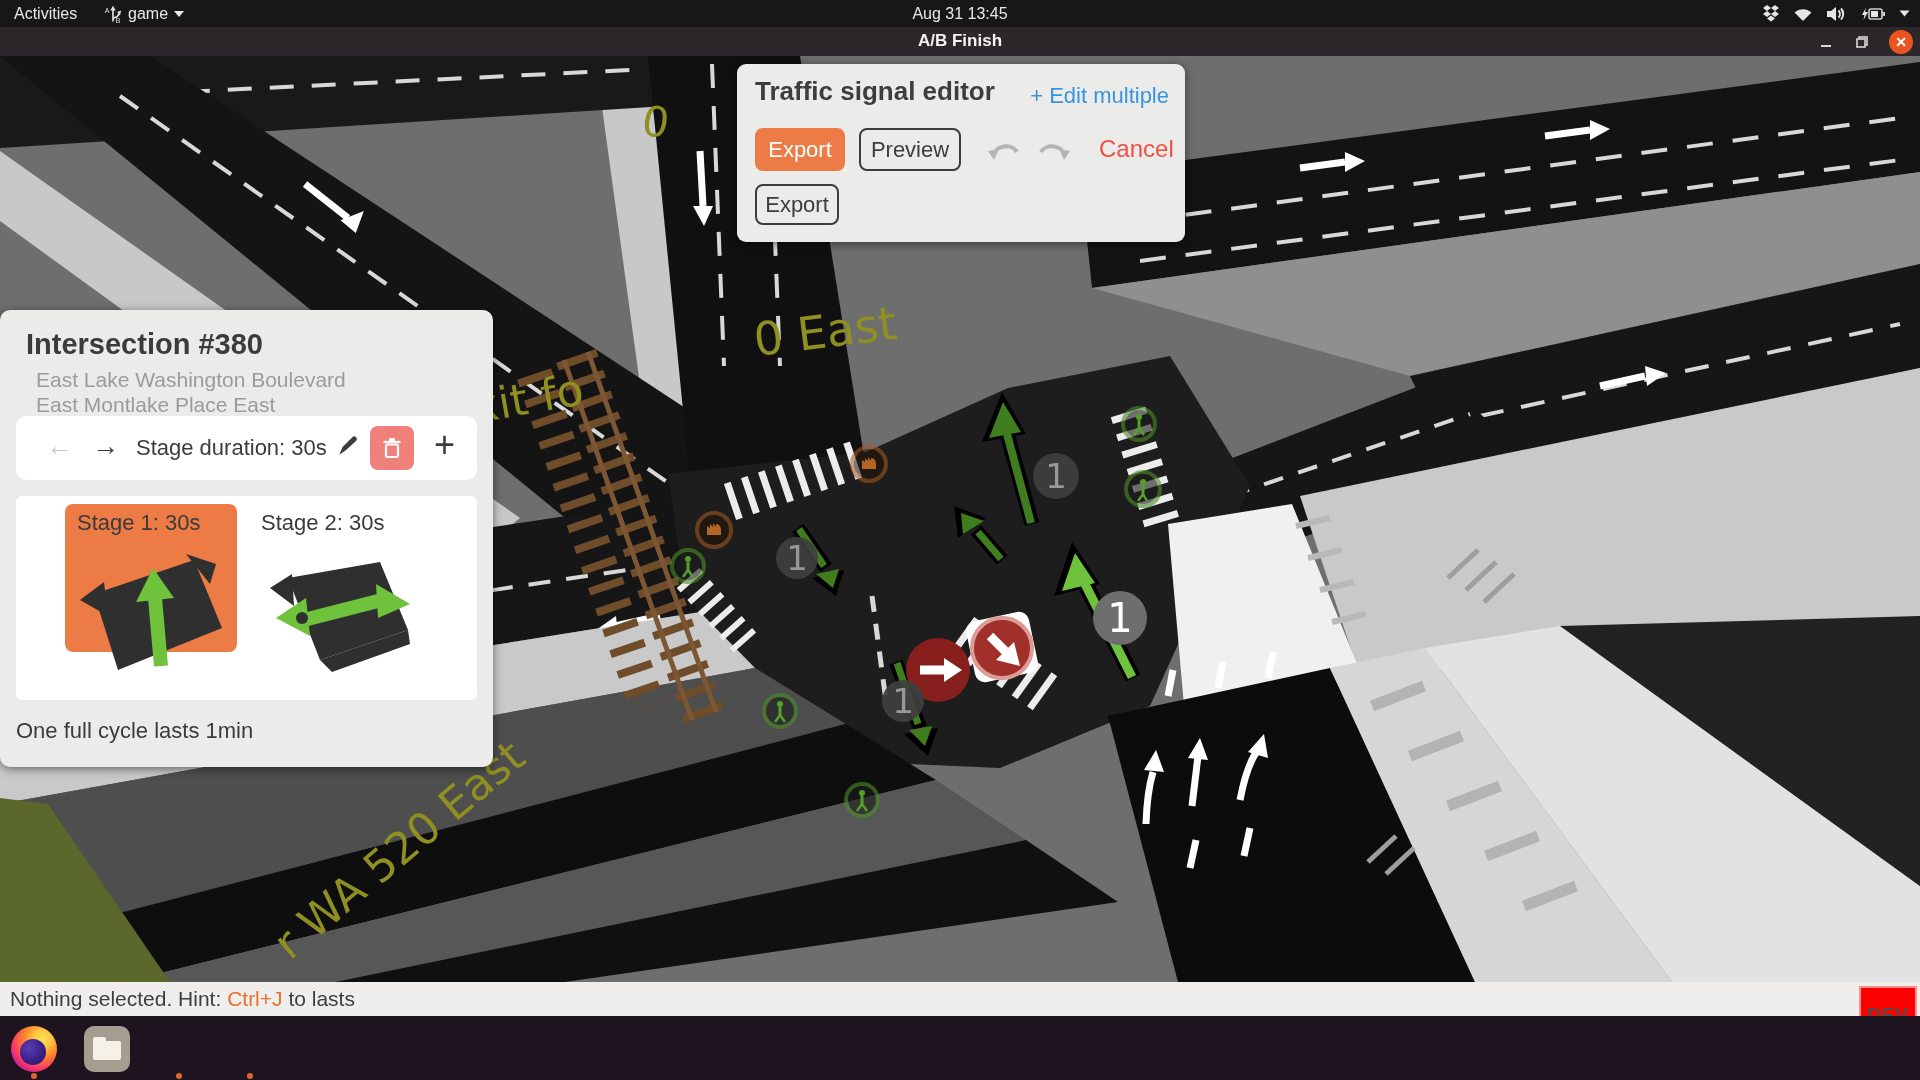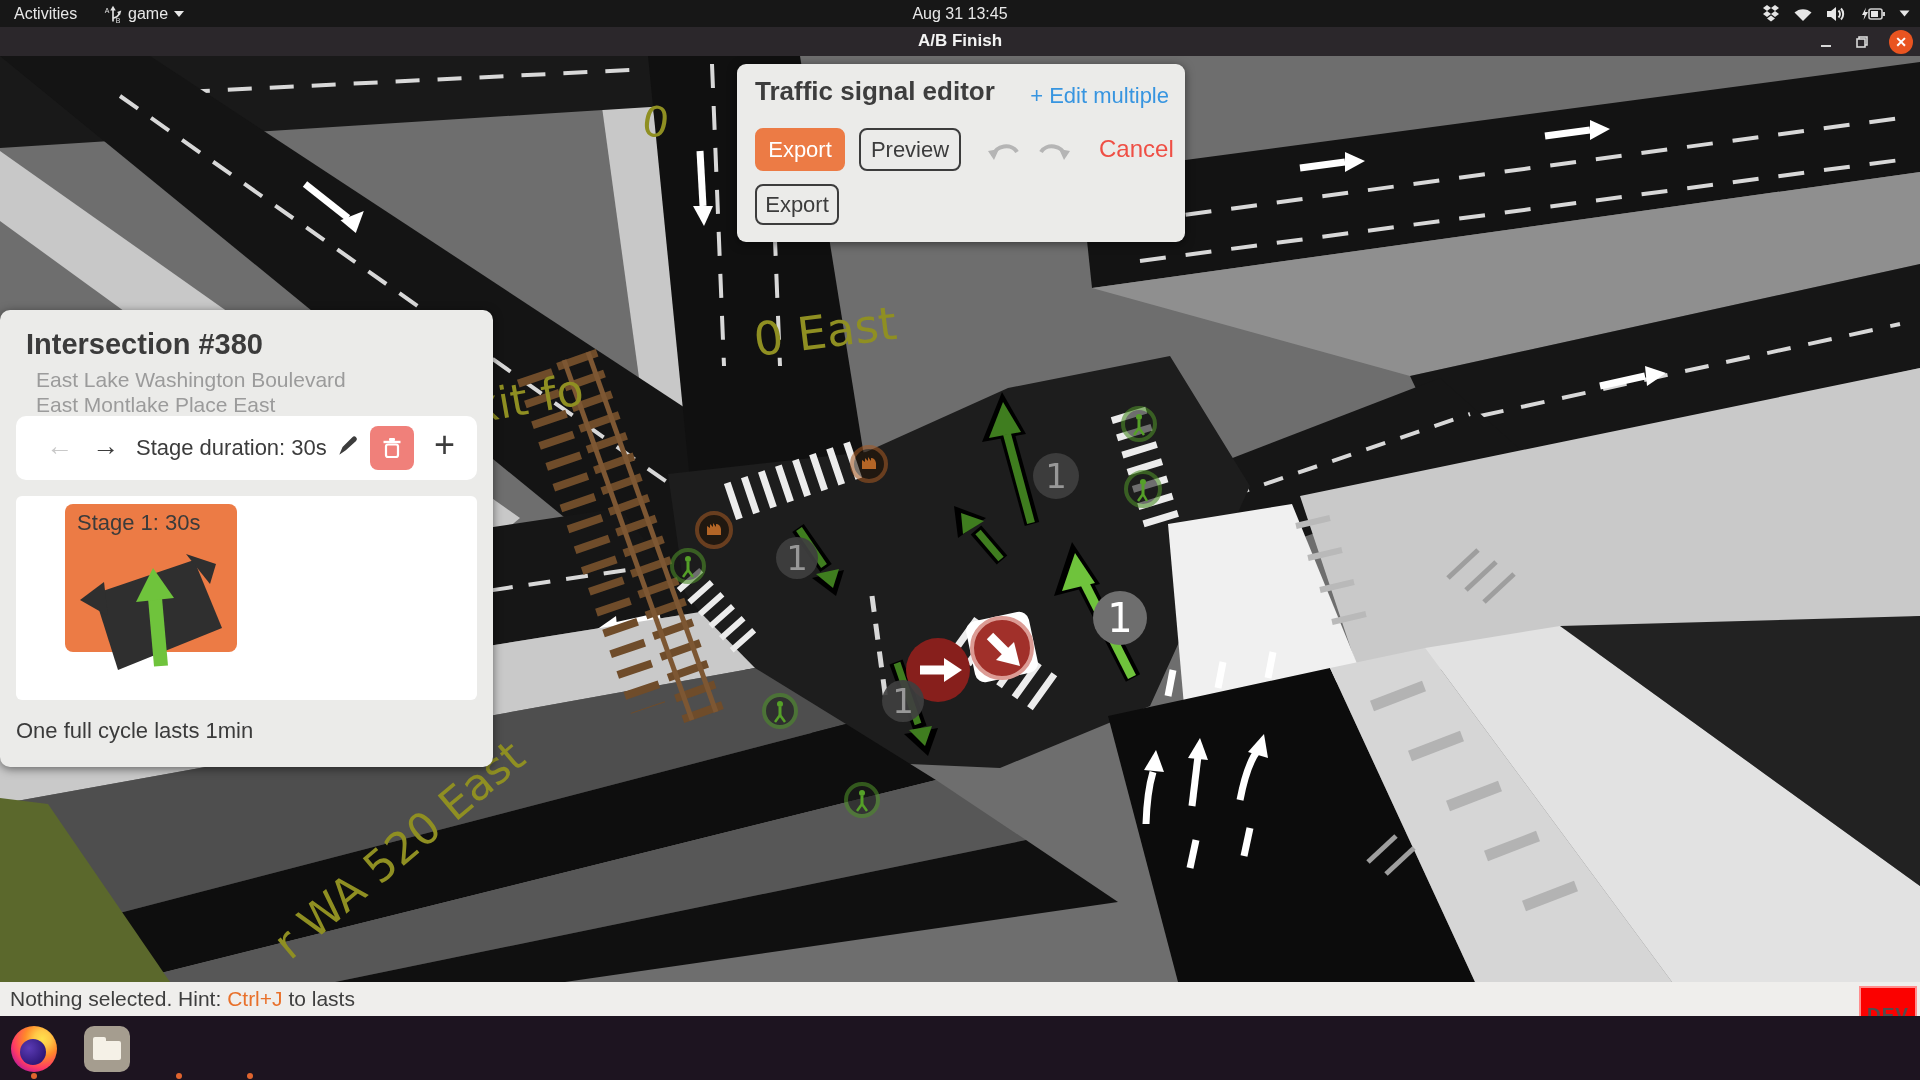--- a/index.html
+++ b/index.html
@@ -456,20 +456,32 @@
     <div class="stage-tile" id="stage1">
       <span class="slabel">Stage 1: 30s</span>
       <svg width="150" height="140" viewBox="0 0 150 140">
         <polygon points="18,52 118,18 146,86 42,128" fill="#2f2f2f"></polygon>
         <polygon points="4,58 28,40 32,74" fill="#2f2f2f"></polygon>
         <polygon points="110,12 140,22 134,42" fill="#2f2f2f"></polygon>
         <line x1="85" y1="124" x2="79" y2="56" stroke="#6fc33c" stroke-width="14"></line>
         <polygon points="60,60 98,56 77,26" fill="#6fc33c"></polygon>
       </svg>
     </div>
+    <div class="stage-tile" id="stage2">
+      <span class="slabel">Stage 2: 30s</span>
+      <svg width="150" height="140" viewBox="0 0 150 140">
+        <polygon points="28,36 120,20 148,88 60,118" fill="#2f2f2f"></polygon>
+        <polygon points="10,46 32,32 34,64" fill="#2f2f2f"></polygon>
+        <polygon points="60,118 148,88 150,102 72,130" fill="#2f2f2f"></polygon>
+        <line x1="36" y1="80" x2="122" y2="58" stroke="#6fc33c" stroke-width="14"></line>
+        <polygon points="116,42 150,62 118,76" fill="#6fc33c"></polygon>
+        <polygon points="16,76 46,56 50,94" fill="#6fc33c"></polygon>
+        <circle cx="42" cy="76" r="6" fill="#2f2f2f"></circle>
+      </svg>
+    </div>
   </div>
 
   <div id="cycle-note">One full cycle lasts 1min</div>
 </div>
 
 <div id="statusbar">
   <div class="msg">
     <span>Nothing selected. Hint: </span><span class="hotkey">Ctrl+J</span><span> to lasts</span>
   </div>
   <span id="dev-badge">DEV</span>

